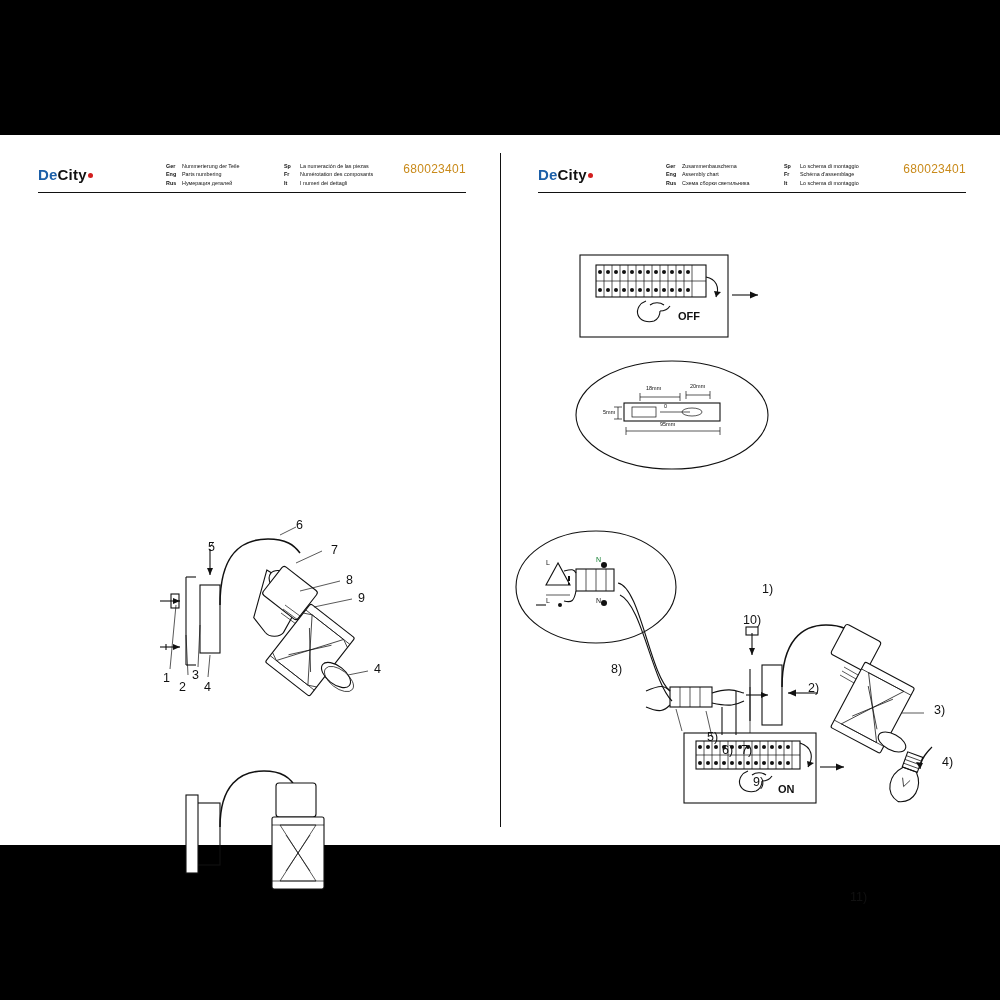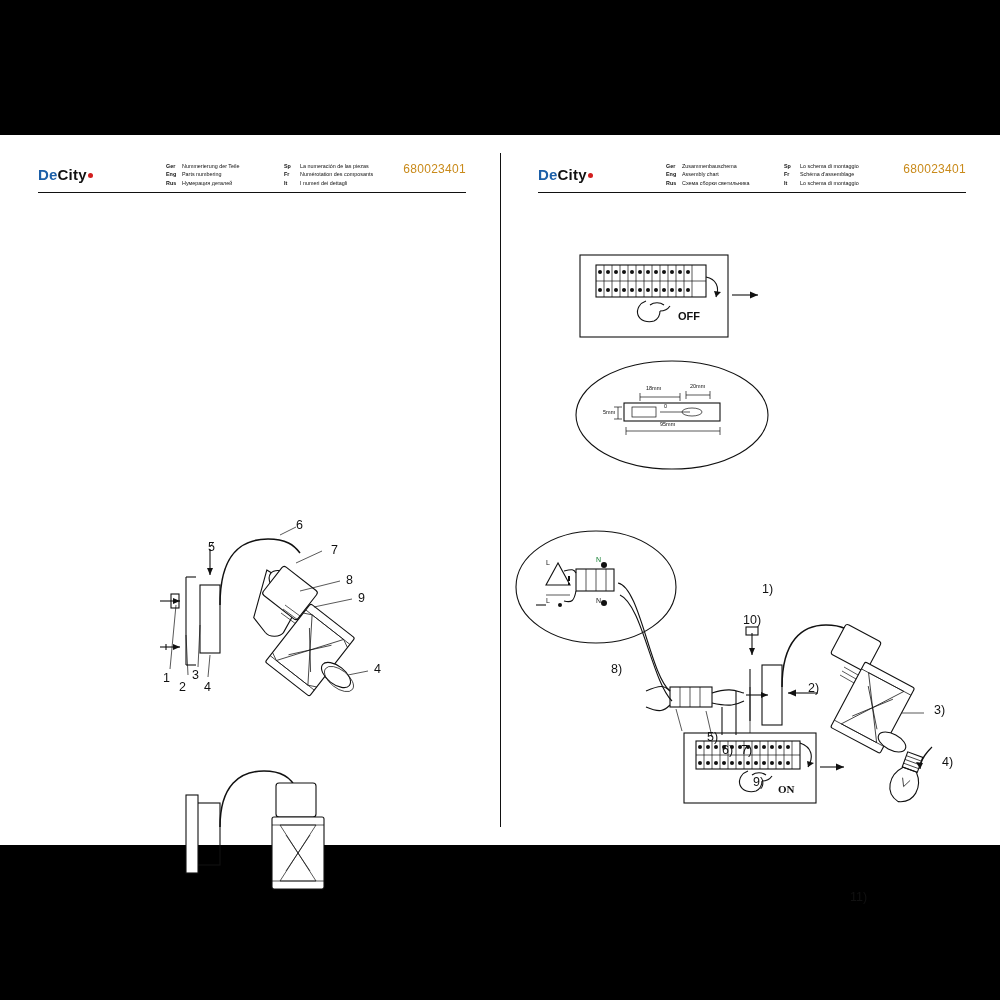--- a/index.html
+++ b/index.html
@@ -404,21 +404,21 @@
     <div class="num" style="left:442px;top:620px;">4)</div>
     <div class="num" style="left:207px;top:595px;">5)</div>
     <div class="num" style="left:222px;top:608px;">6)</div>
     <div class="num" style="left:241px;top:608px;">7)</div>
     <div class="num" style="left:111px;top:527px;">8)</div>
     <div class="num" style="left:253px;top:640px;">9)</div>
     <div class="num" style="left:243px;top:478px;">10)</div>
     <div class="num" style="left:350px;top:755px;">11)</div>
 
     <div class="lbl" style="left:178px;top:175px;font-size:11px;font-weight:bold;">OFF</div>
-    <div class="lbl" style="left:278px;top:648px;font-size:11px;font-weight:bold;font-family:Liberation Serif, serif;">ON</div>
+    <div class="lbl" style="left:278px;top:648px;font-size:11px;font-weight:bold;">ON</div>
 
     <div class="tiny" style="left:146px;top:250px;">18mm</div>
     <div class="tiny" style="left:190px;top:248px;">20mm</div>
     <div class="tiny" style="left:103px;top:274px;">5mm</div>
     <div class="tiny" style="left:160px;top:286px;">95mm</div>
     <div class="tiny" style="left:164px;top:268px;">0</div>
 
     <div class="tiny" style="left:46px;top:424px;font-size:7px;">L</div>
     <div class="tiny" style="left:96px;top:421px;font-size:7px;color:#0a7a2a;">N</div>
     <div class="tiny" style="left:46px;top:462px;font-size:7px;">L</div>

